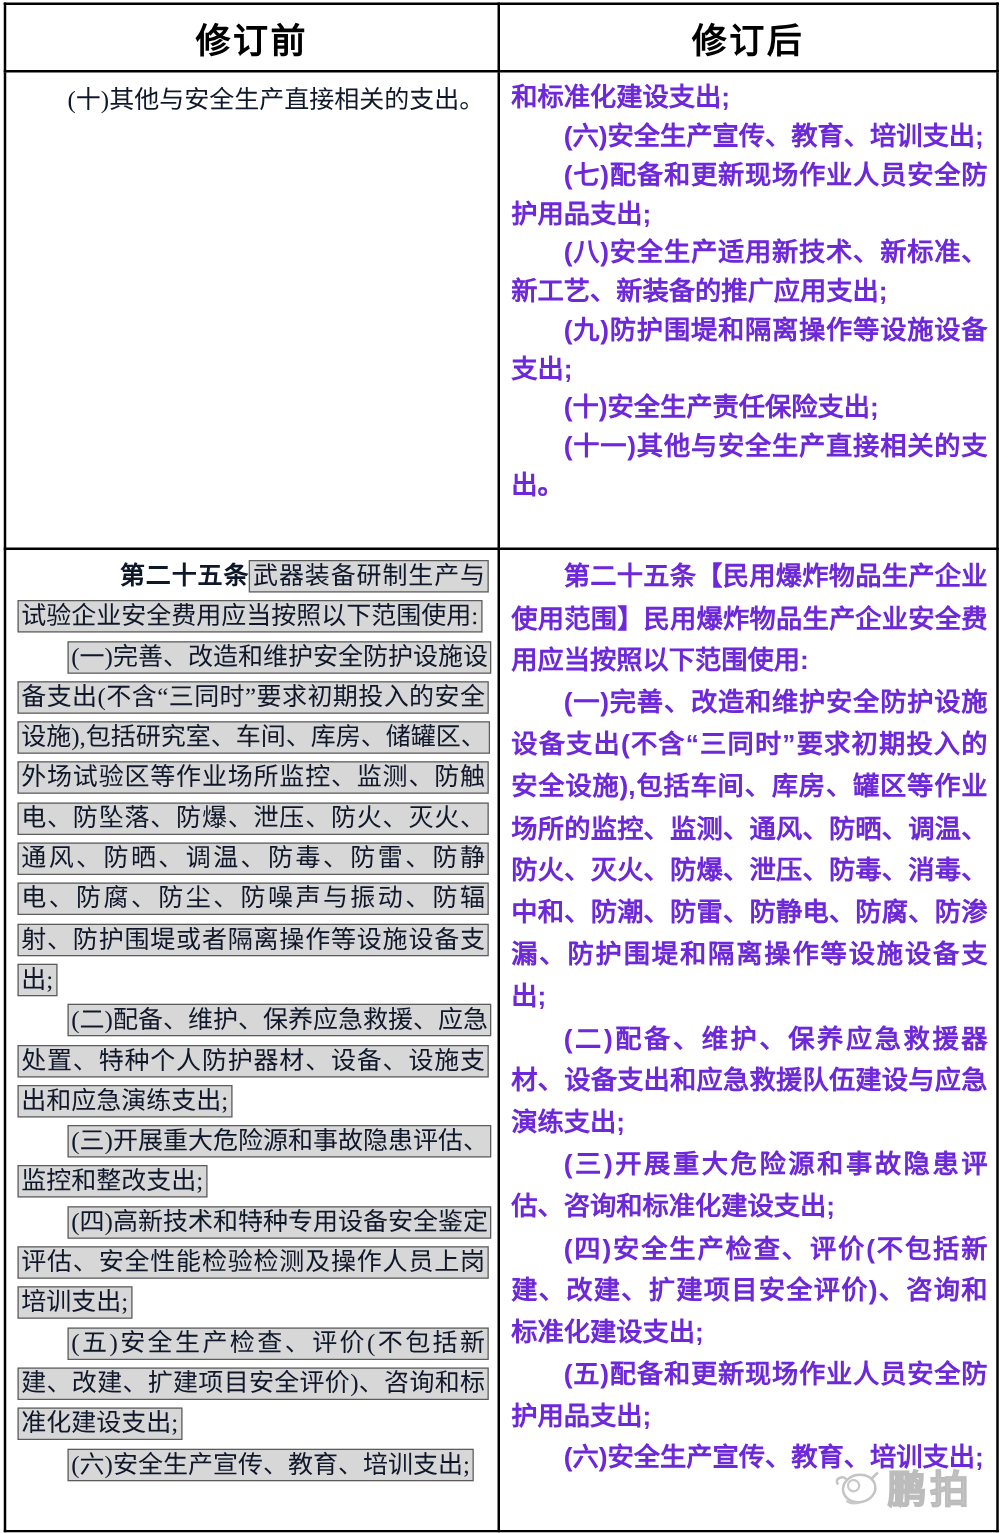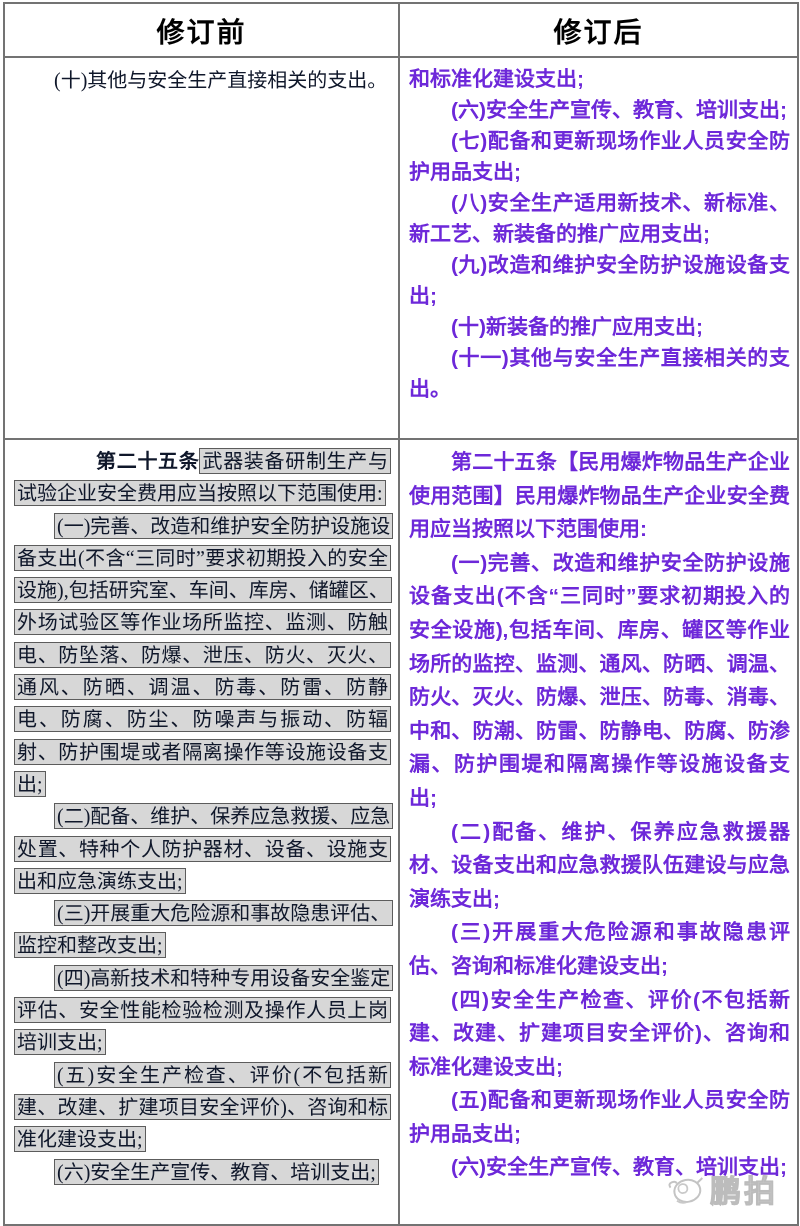--- a/index.html
+++ b/index.html
@@ -14,21 +14,21 @@
   table.rev-table {
     border-collapse: collapse;
     table-layout: fixed;
     width: 794px;
     margin: 2px 0 0 3px;
     color: #111111;
   }
   col.col-before { width: 395px; }
   col.col-after  { width: 399px; }
 
-  th, td { border: 2px solid #737373; }
+  th, td { border: 2px solid #000000; }
 
   th.hdr {
     height: 50px;
     font-family: "Liberation Sans", "DejaVu Sans", sans-serif;
     font-weight: 700;
     font-size: 28px;
     text-align: center;
     vertical-align: middle;
     letter-spacing: 2px;
     color: #000000;
@@ -118,22 +118,22 @@
     <tbody>
       <tr>
         <td class="cell before r1">
           <p class="para indent">(十)其他与安全生产直接相关的支出。</p>
         </td>
         <td class="cell after r1">
           <p class="para">和标准化建设支出;</p>
           <p class="para indent">(六)安全生产宣传、教育、培训支出;</p>
           <p class="para indent">(七)配备和更新现场作业人员安全防护用品支出;</p>
           <p class="para indent">(八)安全生产适用新技术、新标准、新工艺、新装备的推广应用支出;</p>
-          <p class="para indent">(九)改造和维护安全防护设施设备支出;</p>
-          <p class="para indent">(十)新装备的推广应用支出;</p>
+          <p class="para indent">(九)防护围堤和隔离操作等设施设备支出;</p>
+          <p class="para indent">(十)安全生产责任保险支出;</p>
           <p class="para indent">(十一)其他与安全生产直接相关的支出。</p>
         </td>
       </tr>
       <tr>
         <td class="cell before r2">
           <p class="para indent"><span class="article-label">第二十五条</span><span class="hl">武器装备研制生产与试验企业安全费用应当按照以下范围使用:</span></p>
           <p class="para indent"><span class="hl">(一)完善、改造和维护安全防护设施设备支出(不含“三同时”要求初期投入的安全设施),包括研究室、车间、库房、储罐区、外场试验区等作业场所监控、监测、防触电、防坠落、防爆、泄压、防火、灭火、通风、防晒、调温、防毒、防雷、防静电、防腐、防尘、防噪声与振动、防辐射、防护围堤或者隔离操作等设施设备支出;</span></p>
           <p class="para indent"><span class="hl">(二)配备、维护、保养应急救援、应急处置、特种个人防护器材、设备、设施支出和应急演练支出;</span></p>
           <p class="para indent"><span class="hl">(三)开展重大危险源和事故隐患评估、监控和整改支出;</span></p>
           <p class="para indent"><span class="hl">(四)高新技术和特种专用设备安全鉴定评估、安全性能检验检测及操作人员上岗培训支出;</span></p>

